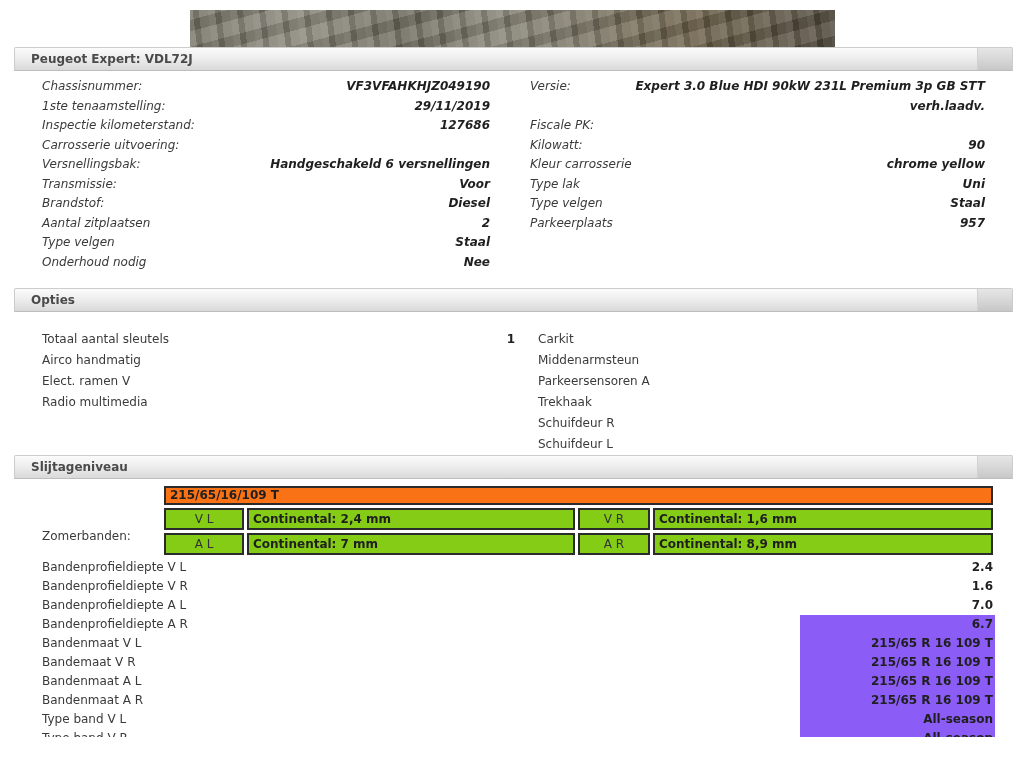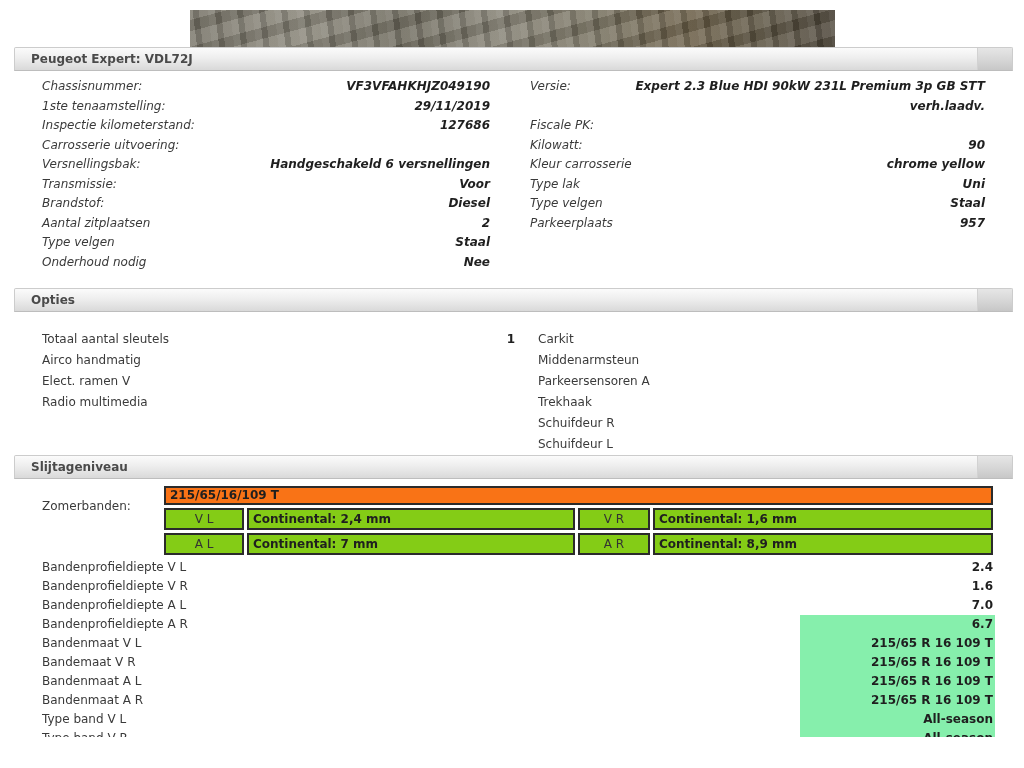--- a/index.html
+++ b/index.html
@@ -99,21 +99,21 @@
   .opt-item { height: 21px; line-height: 21px; }
 
   
   .tire-block {
     position: relative;
     margin-top: 7px;
   }
   .zomer-label {
     position: absolute;
     left: 42px;
-    top: 13px;
+    top: 43px;
     line-height: 15px;
   }
   .tire-table {
     margin-left: 164px;
     width: 829px;
   }
   .tire-size {
     box-sizing: border-box;
     border: 2px solid #2b2b2b;
     height: 19px;
@@ -149,21 +149,21 @@
   .detail-rows { margin-top: 3px; }
   .detail-row {
     display: flex;
     justify-content: space-between;
     height: 19px;
     line-height: 19px;
     margin: 0 29px 0 42px;
     align-items: center;
   }
   .detail-row .kv-value { flex: 0 0 auto; min-width: 150px; padding: 0 2px; }
-  .detail-row:nth-child(n+4) .kv-value { background: #86efac; padding-left: 43px; }
+  .detail-row:nth-child(n+4) .kv-value { background: #8b5cf6; padding-left: 43px; }
 </style>
 </head>
 <body>
 
 <div class="viewport">
   <div class="page">
 
     <div class="photo-strip"></div>
 
     <div class="section-bar">
@@ -218,21 +218,21 @@
   </div>
 
   <div class="kv-row">
     <span class="kv-label">Onderhoud nodig</span>
     <span class="kv-value">Nee</span>
   </div>
 </div>
       <div class="veh-right">
   <div class="kv-row">
     <span class="kv-label">Versie:</span>
-    <span class="kv-value">Expert 2.3 Blue HDI 90kW 231L Premium 3p GB STT verh.laadv.</span>
+    <span class="kv-value">Expert 3.0 Blue HDI 90kW 231L Premium 3p GB STT verh.laadv.</span>
   </div>
 
   <div class="kv-row">
     <span class="kv-label">Fiscale PK:</span>
     <span class="kv-value"></span>
   </div>
 
   <div class="kv-row">
     <span class="kv-label">Kilowatt:</span>
     <span class="kv-value">90</span>

